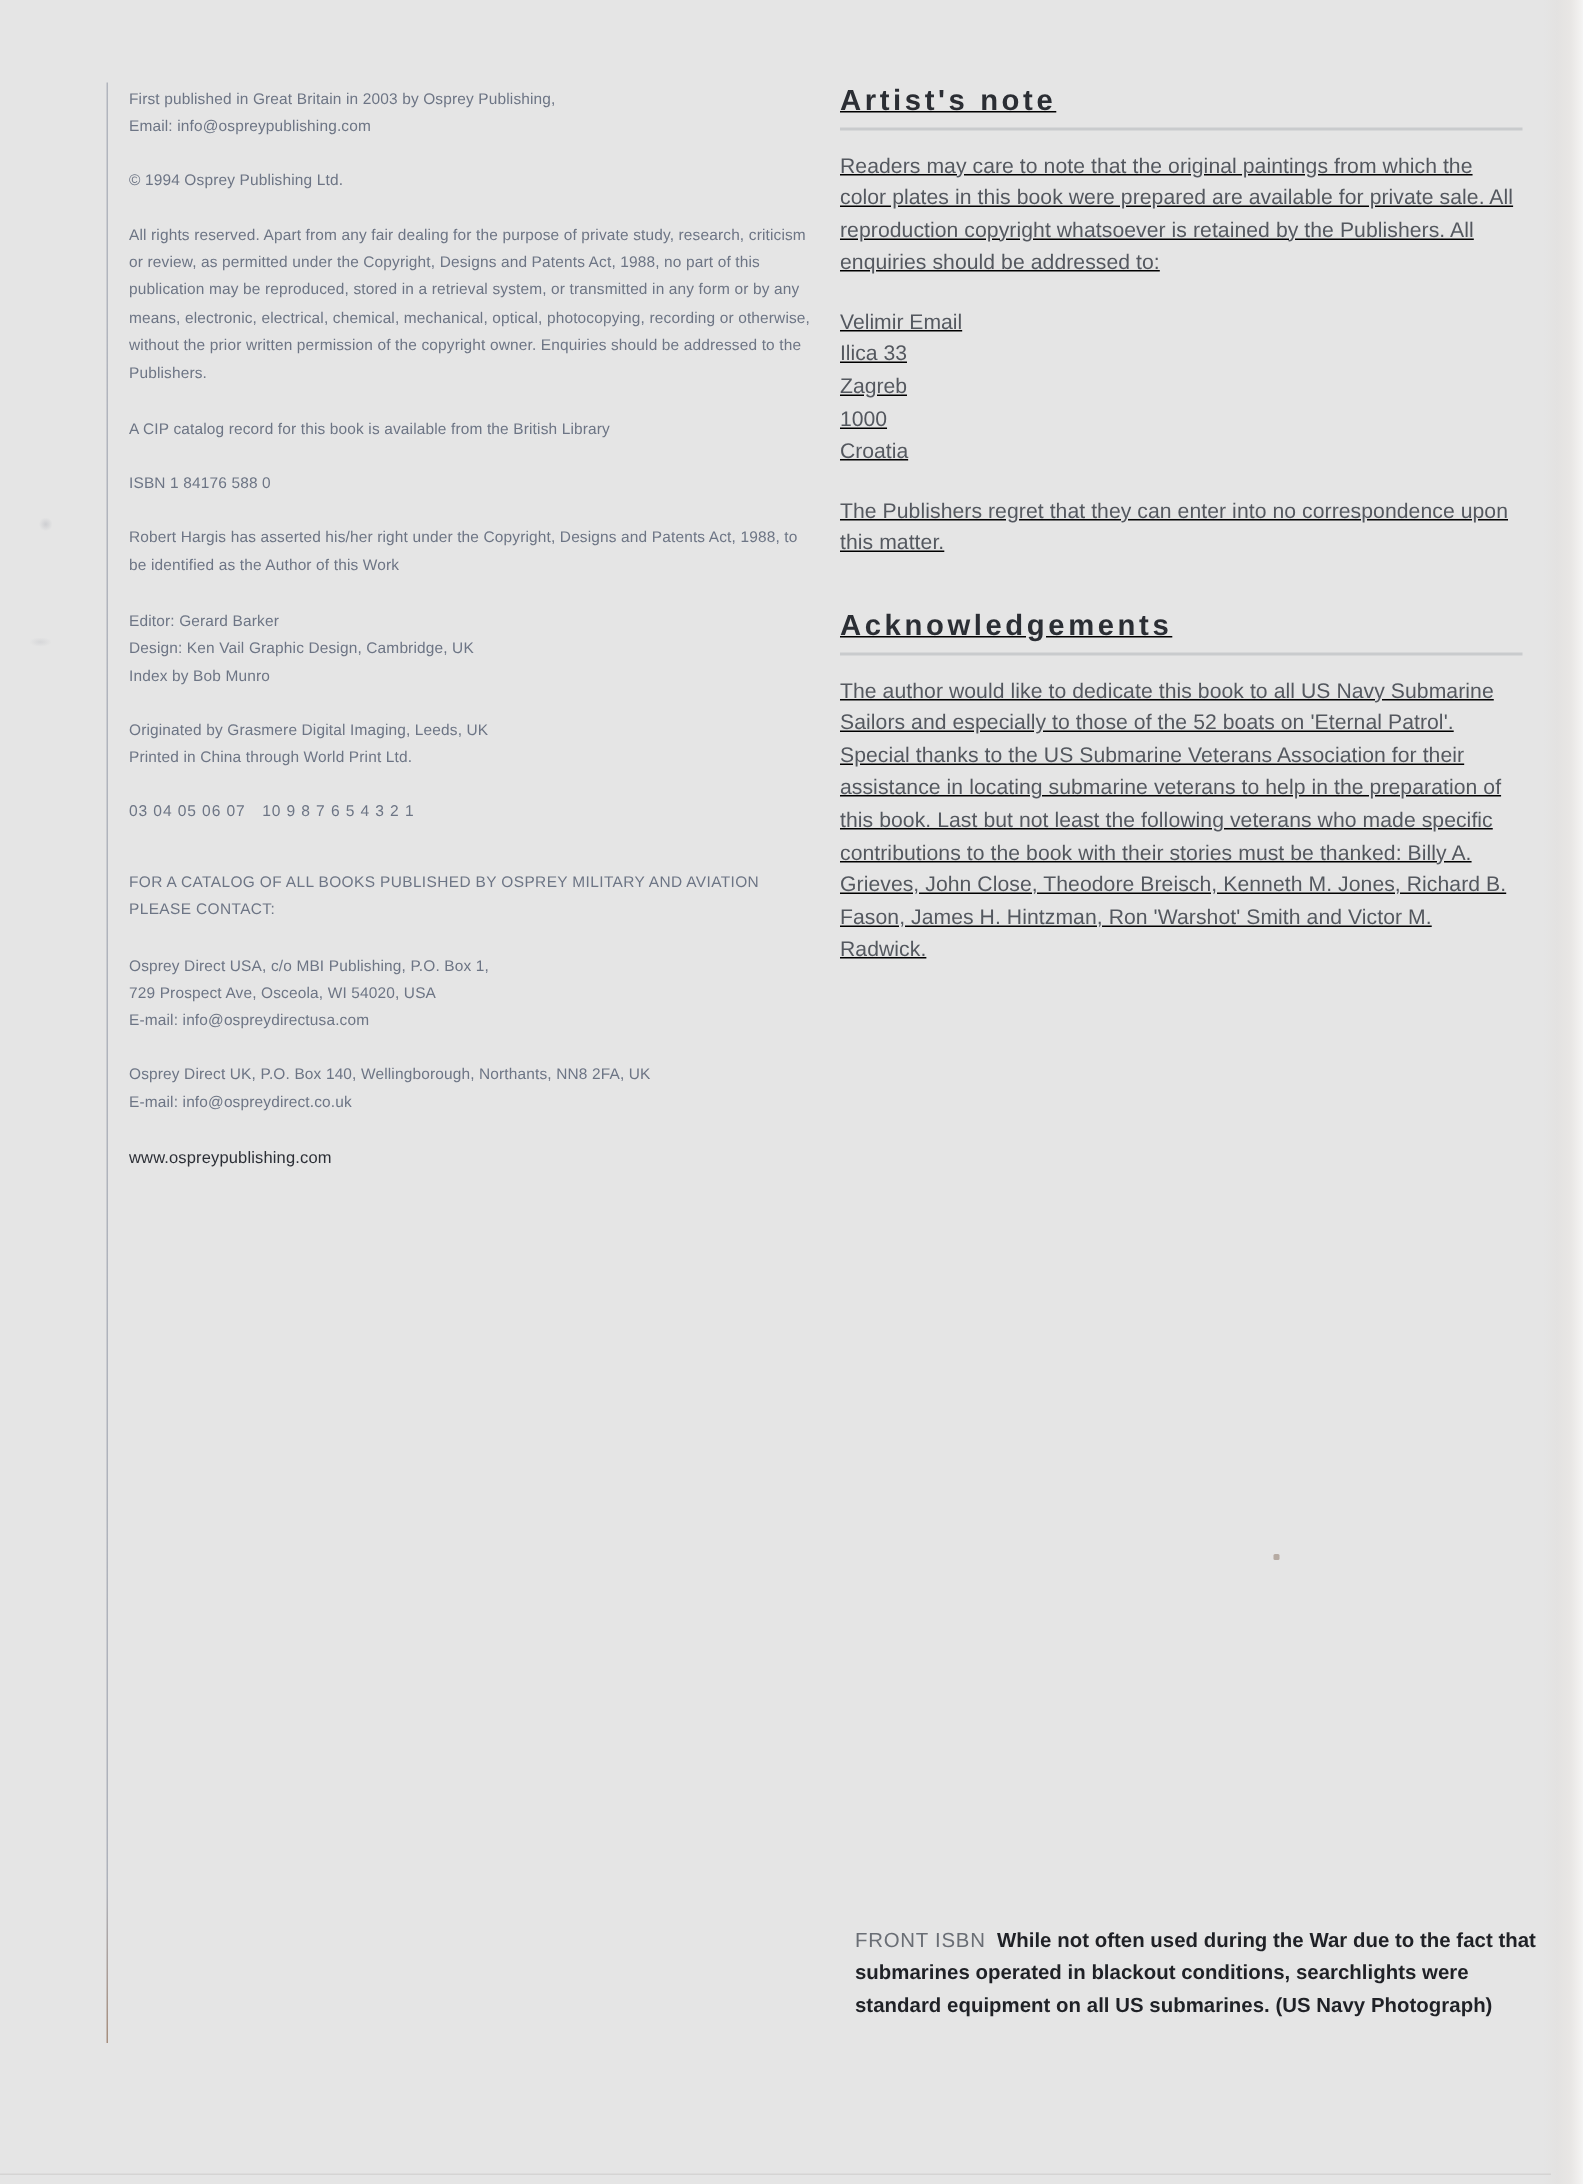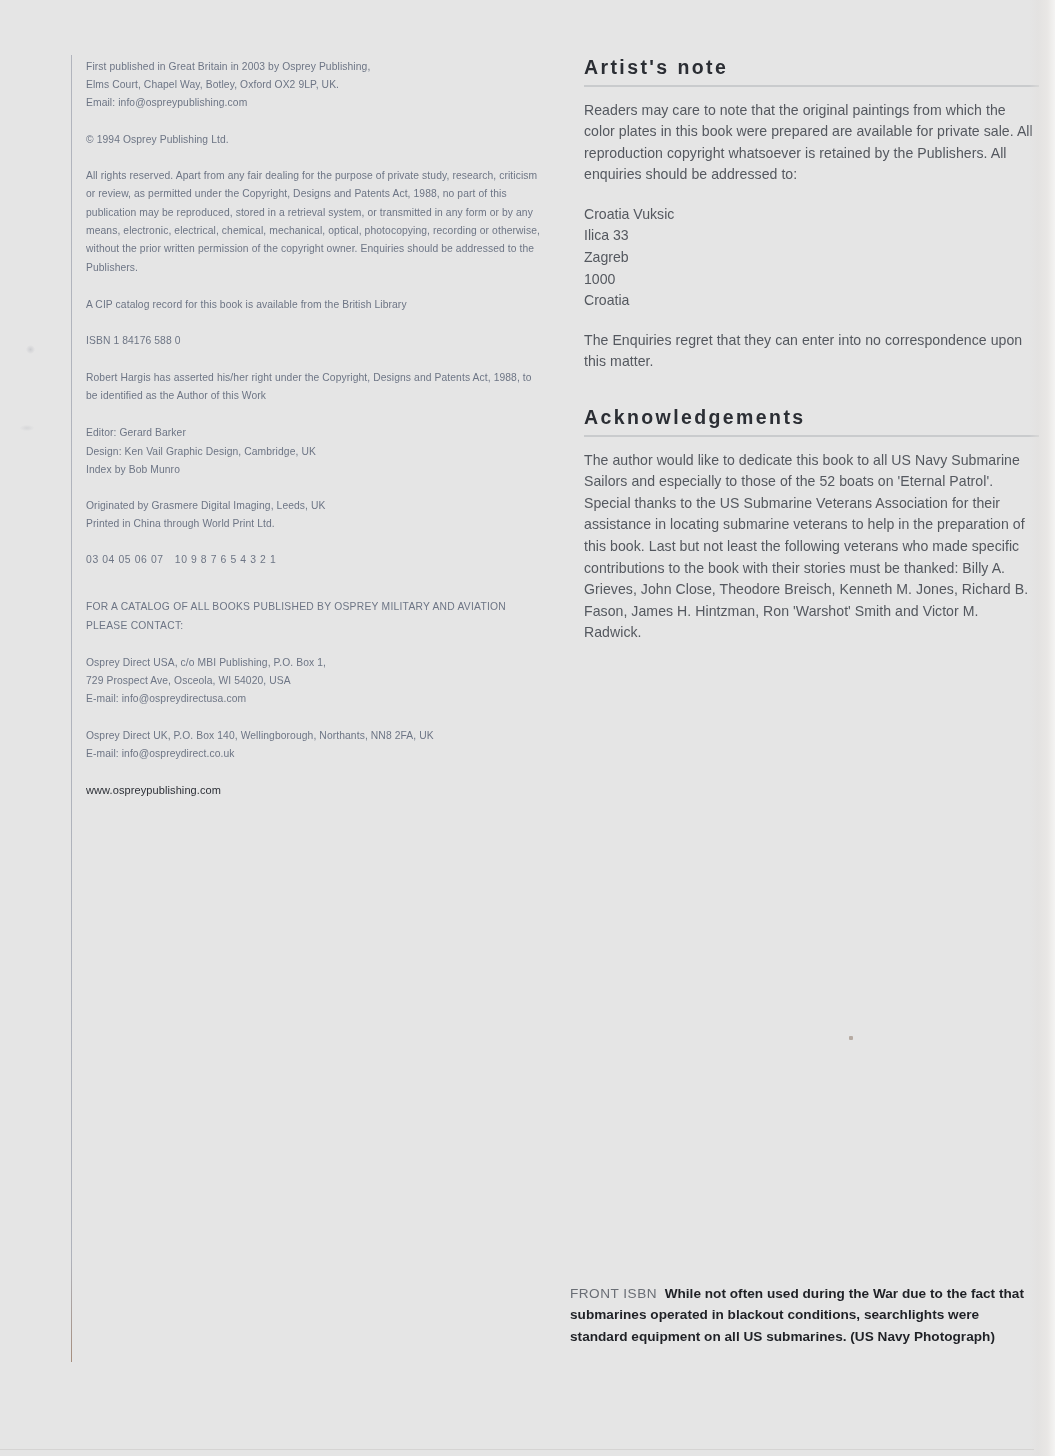--- a/index.html
+++ b/index.html
@@ -116,23 +116,24 @@
     line-height: 18px;
     color: #2c2f36;
     font-weight: normal;
     letter-spacing: 0.1px;
     margin: 0;
   }
 
   
   .right-col {
     position: absolute;
-    left: 584px;
+    left: 560px;
     top: 55px;
     width: 455px;
+    text-decoration: underline;
   }
   .section-heading {
     font-size: 19.5px;
     font-weight: bold;
     color: #2b2e34;
     letter-spacing: 2.4px;
     margin: 0 0 6px 0;
     line-height: 24px;
   }
   .heading-rule {
@@ -182,21 +183,20 @@
 <div class="page">
 
   <div class="column-rule"></div>
   <div class="margin-artifact-1"></div>
   <div class="margin-artifact-2"></div>
 
   <div class="left-col">
 
     <div class="imprint-block">
       <div>First published in Great Britain in 2003 by Osprey Publishing,</div>
-      <div>Elms Court, Chapel Way, Botley, Oxford OX2 9LP, UK.</div>
       <div>Email: info@ospreypublishing.com</div>
     </div>
 
     <div class="imprint-block">© 1994 Osprey Publishing Ltd.</div>
 
     <div class="imprint-paragraph">All rights reserved. Apart from any fair dealing for the purpose of private study, research, criticism or review, as permitted under the Copyright, Designs and Patents Act, 1988, no part of this publication may be reproduced, stored in a retrieval system, or transmitted in any form or by any means, electronic, electrical, chemical, mechanical, optical, photocopying, recording or otherwise, without the prior written permission of the copyright owner. Enquiries should be addressed to the Publishers.</div>
 
     <div class="imprint-block">A CIP catalog record for this book is available from the British Library</div>
 
     <div class="imprint-block">ISBN 1 84176 588 0</div>
@@ -236,28 +236,28 @@
   </div>
 
   <div class="right-col">
 
     <div class="section-heading">Artist's note</div>
     <div class="heading-rule"></div>
 
     <div class="note-paragraph">Readers may care to note that the original paintings from which the color plates in this book were prepared are available for private sale. All reproduction copyright whatsoever is retained by the Publishers. All enquiries should be addressed to:</div>
 
     <div class="address-block">
-      <div>Croatia Vuksic</div>
+      <div>Velimir Email</div>
       <div>Ilica 33</div>
       <div>Zagreb</div>
       <div>1000</div>
       <div>Croatia</div>
     </div>
 
-    <div class="note-paragraph">The Enquiries regret that they can enter into no correspondence upon this matter.</div>
+    <div class="note-paragraph">The Publishers regret that they can enter into no correspondence upon this matter.</div>
 
     <div class="ack-spacer"></div>
 
     <div class="section-heading">Acknowledgements</div>
     <div class="heading-rule"></div>
 
     <div class="note-paragraph">The author would like to dedicate this book to all US Navy Submarine Sailors and especially to those of the 52 boats on 'Eternal Patrol'. Special thanks to the US Submarine Veterans Association for their assistance in locating submarine veterans to help in the preparation of this book. Last but not least the following veterans who made specific contributions to the book with their stories must be thanked: Billy A. Grieves, John Close, Theodore Breisch, Kenneth M. Jones, Richard B. Fason, James H. Hintzman, Ron 'Warshot' Smith and Victor M. Radwick.</div>
 
   </div>
 

